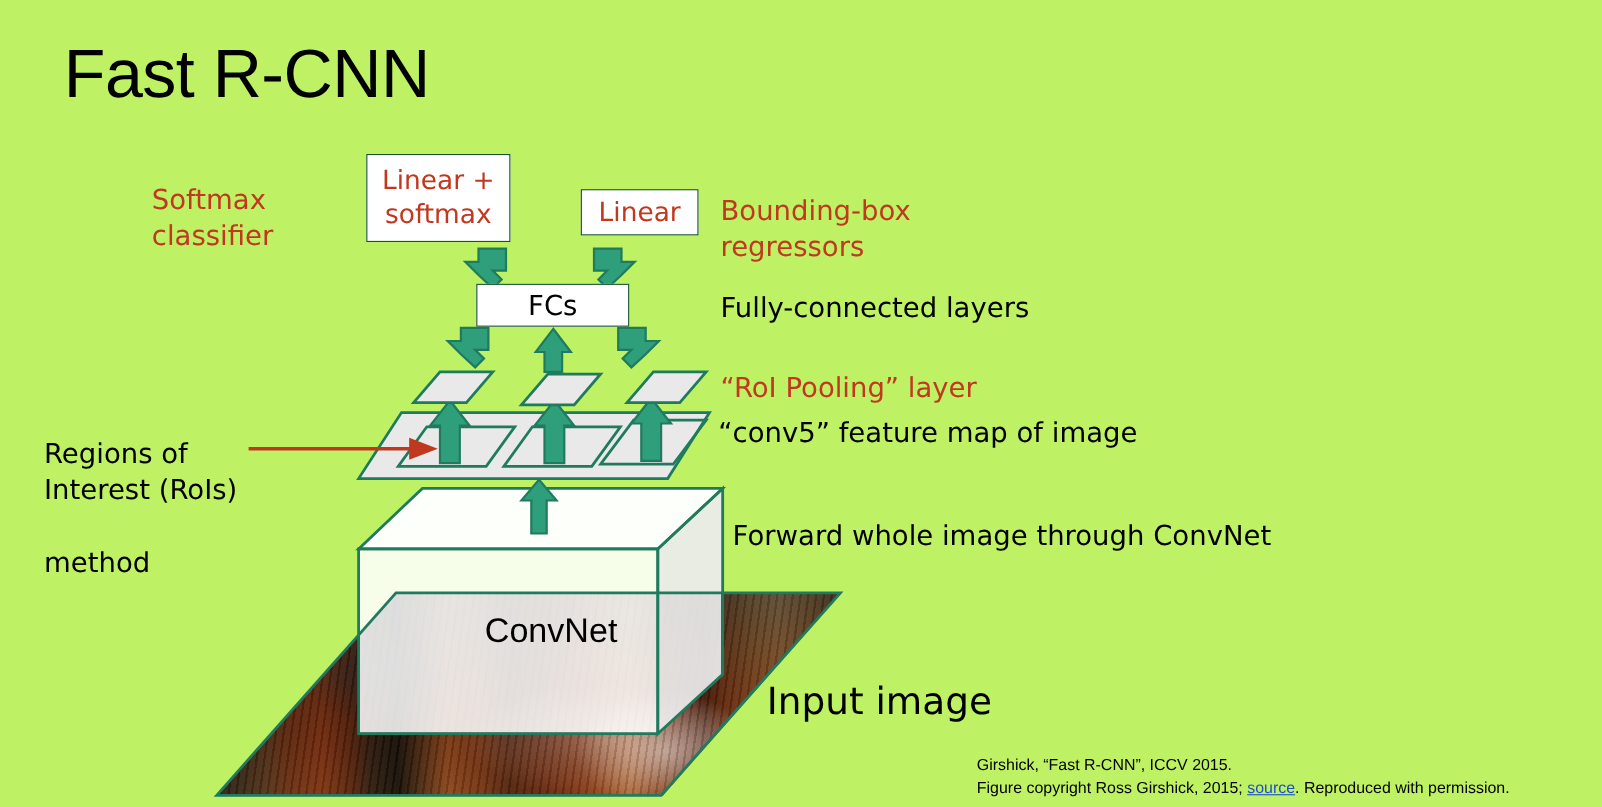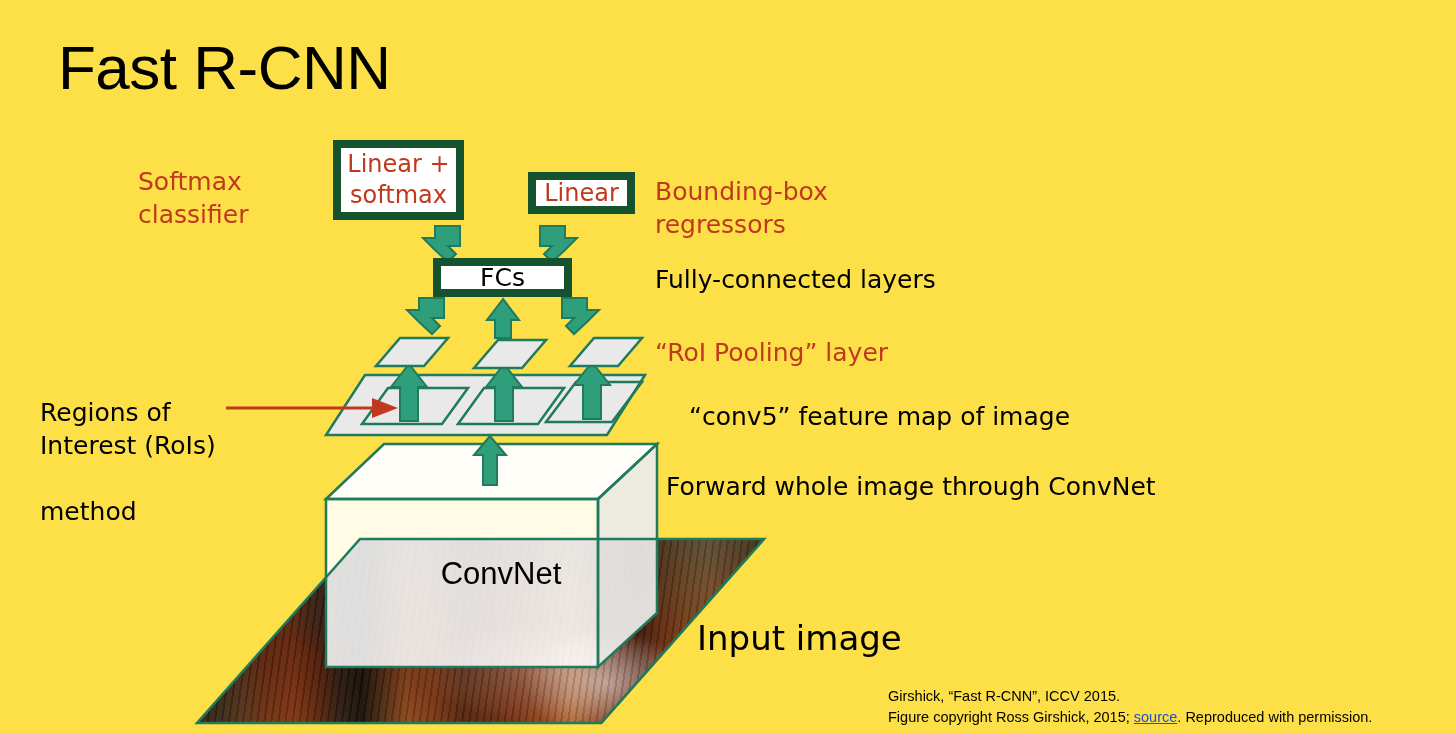--- a/index.html
+++ b/index.html
@@ -11,21 +11,21 @@
     width: 1456px;
     height: 734px;
     position: relative;
     overflow: hidden;
     font-family: "Liberation Sans", sans-serif;
     -webkit-font-smoothing: antialiased;
   }
   .slide {
     position: absolute;
     inset: 0;
-    background: #fde047;
+    background: #bef264;
   }
   #title {
     position: absolute;
     left: 58px;
     top: 35px;
     font-size: 62px;
     line-height: 1.05;
     color: #000000;
     font-family: "Liberation Sans", sans-serif;
     letter-spacing: -0.5px;
@@ -39,21 +39,21 @@
   }
   .lbl {
     position: absolute;
     font-family: "DejaVu Sans", sans-serif;
     font-size: 25px;
     line-height: 1.32;
   }
   
   .gbox {
     position: absolute;
-    border: 8px solid #14532d;
+    border: 1px solid #14532d;
     background: #ffffff;
     box-sizing: border-box;
     display: flex;
     align-items: center;
     justify-content: center;
     text-align: center;
   }
   #box-linear-softmax {
     left: 333px; top: 140px; width: 131px; height: 80px;
     font-size: 24px; color: #c0391f;
@@ -75,21 +75,21 @@
     position: absolute;
     left: 0; top: 0;
     width: 1456px; height: 734px;
     pointer-events: none;
   }
   
   #lbl-softmax-classifier { left: 138px; top: 165px; width: 210px; }
   #lbl-bbox-regressors    { left: 655px; top: 175px; width: 260px; }
   #lbl-fc-layers          { left: 655px; top: 263px; }
   #lbl-roi-pooling        { left: 655px; top: 336px; }
-  #lbl-conv5              { left: 653px; top: 400px; margin-left: 36px; }
+  #lbl-conv5              { left: 653px; top: 377px; }
   #lbl-rois               { left: 40px;  top: 396px; width: 300px; }
   #lbl-forward            { left: 666px; top: 470px; }
   #lbl-input-image        { left: 697px; top: 616px; font-size: 34px; }
   #lbl-convnet {
     position: absolute;
     left: 326px; top: 556px; width: 272px;
     text-align: center;
     font-size: 31px;
     color: #000000;
     font-family: "Liberation Sans", sans-serif;

